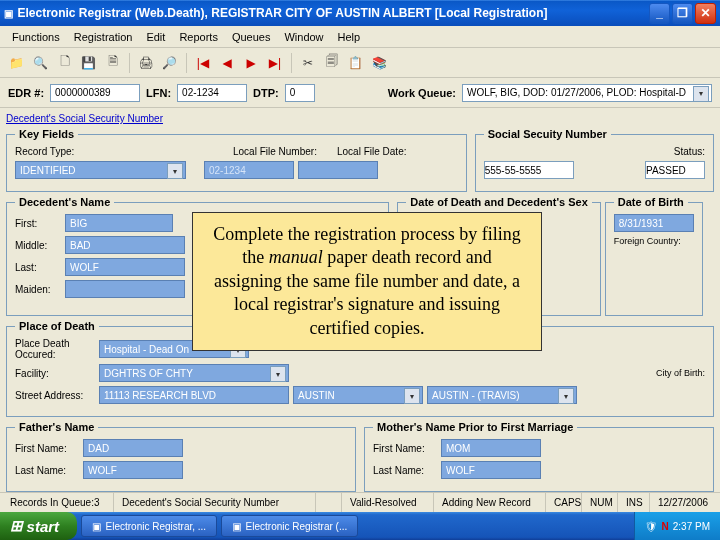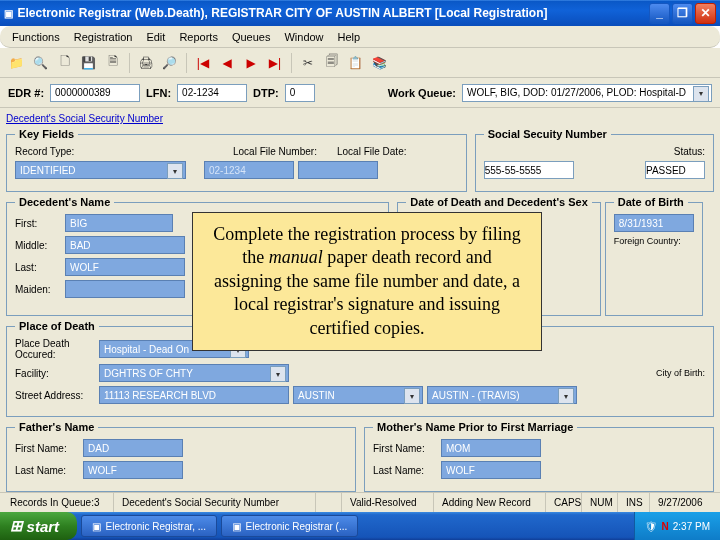--- a/index.html
+++ b/index.html
@@ -35,21 +35,20 @@
 .title-btn.close { background: linear-gradient(to bottom, #f08060, #d03010); border-color:#c02000; }
 .menubar {
   height: 22px;
   background: #ece9d8;
   display: flex;
   align-items: center;
   padding: 0 6px;
   gap: 2px;
   border-bottom: 1px solid #c8c6b8;
   font-size: 11px;
-  border-radius: 10px;
 }
 .menubar span { padding: 2px 6px; }
 .toolbar {
   height: 30px;
   background: #ece9d8;
   border-bottom: 1px solid #c8c6b8;
   display: flex;
   align-items: center;
   padding: 0 6px;
   gap: 2px;
@@ -389,21 +388,21 @@
 
 <div class="statusbar">
   <div class="cell" style="width:110px">Records In Queue:3</div>
   <div class="cell" style="width:200px">Decedent's Social Security Number</div>
   <div class="cell" style="flex:1"></div>
   <div class="cell" style="width:90px">Valid-Resolved</div>
   <div class="cell" style="width:110px">Adding New Record</div>
   <div class="cell" style="width:34px">CAPS</div>
   <div class="cell" style="width:34px">NUM</div>
   <div class="cell" style="width:30px">INS</div>
-  <div class="cell" style="width:64px;border-right:none">9/27/2006</div>
+  <div class="cell" style="width:64px;border-right:none">12/27/2006</div>
 </div>
 
 <div class="taskbar">
   <div class="start-btn">
     <span>⊞</span>
     <span>start</span>
   </div>
   <div class="task-item">
     <span>▣</span>
     <span>Electronic Registrar, ...</span>

